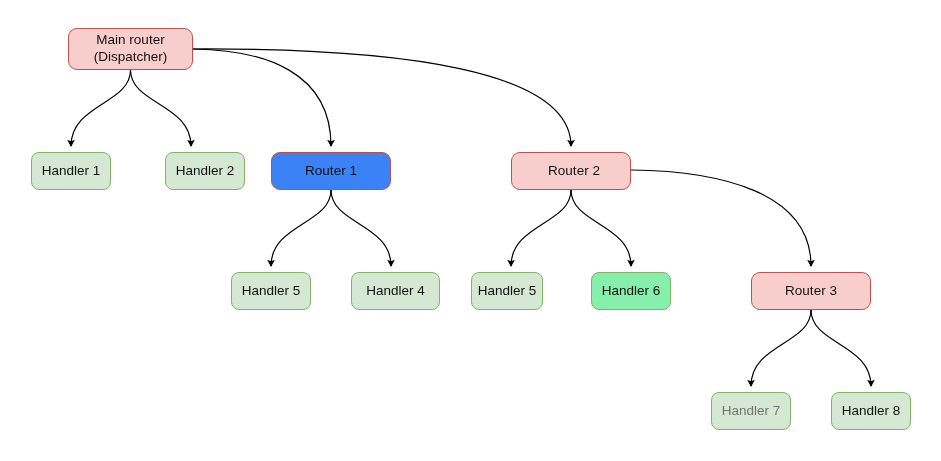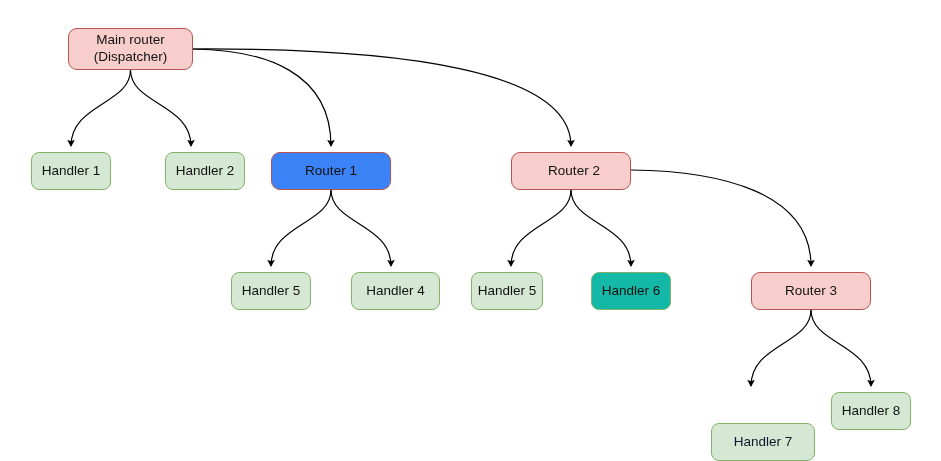--- a/index.html
+++ b/index.html
@@ -77,19 +77,19 @@
   <div id="node-layer">
       <div class="node router" style="left: 68px; top: 28px; width: 125px; height: 42px; background: rgb(248, 206, 204); border-color: rgb(184, 84, 80); color: rgb(17, 17, 17); text-align: center;"><span>Main router
 (Dispatcher)</span></div>
       <div class="node handler" style="left: 31px; top: 152px; width: 80px; height: 38px; background: rgb(213, 232, 212); border-color: rgb(130, 179, 102); color: rgb(17, 17, 17);"><span>Handler 1</span></div>
       <div class="node handler" style="left: 151px; top: 152px; width: 80px; height: 38px; background: rgb(213, 232, 212); border-color: rgb(130, 179, 102); color: rgb(17, 17, 17); margin-left: 14px;"><span>Handler 2</span></div>
       <div class="node router" style="left: 271px; top: 152px; width: 120px; height: 38px; background: #3b82f6; border-color: rgb(184, 84, 80); color: rgb(17, 17, 17);"><span>Router 1</span></div>
       <div class="node router" style="left: 511px; top: 152px; width: 120px; height: 38px; background: rgb(248, 206, 204); border-color: rgb(184, 84, 80); color: rgb(17, 17, 17); padding-left: 6px;"><span>Router 2</span></div>
       <div class="node handler" style="left: 231px; top: 272px; width: 80px; height: 38px; background: rgb(213, 232, 212); border-color: rgb(130, 179, 102); color: rgb(17, 17, 17);"><span>Handler 5</span></div>
       <div class="node handler" style="left: 351px; top: 272px; width: 89px; height: 38px; background: rgb(213, 232, 212); border-color: rgb(130, 179, 102); color: rgb(17, 17, 17);"><span>Handler 4</span></div>
       <div class="node handler" style="left: 471px; top: 272px; width: 72px; height: 38px; background: rgb(213, 232, 212); border-color: rgb(130, 179, 102); color: rgb(17, 17, 17);"><span>Handler 5</span></div>
-      <div class="node handler" style="left: 591px; top: 272px; width: 80px; height: 38px; background: #14b8a6; border-color: rgb(130, 179, 102); color: rgb(17, 17, 17);"><span>Handler 6</span></div>
+      <div class="node handler" style="left: 591px; top: 272px; width: 80px; height: 38px; background: #86efac; border-color: rgb(130, 179, 102); color: rgb(17, 17, 17);"><span>Handler 6</span></div>
       <div class="node router" style="left: 751px; top: 272px; width: 120px; height: 38px; background: rgb(248, 206, 204); border-color: rgb(184, 84, 80); color: rgb(17, 17, 17);"><span>Router 3</span></div>
-      <div class="node handler" style="left: 711px; top: 392px; width: 104px; height: 38px; background: rgb(213, 232, 212); border-color: rgb(130, 179, 102); color: #0f172a; margin-top: 31px;"><span>Handler 7</span></div>
+      <div class="node handler" style="left: 711px; top: 392px; width: 80px; height: 38px; background: rgb(213, 232, 212); border-color: rgb(130, 179, 102); color: #737373;"><span>Handler 7</span></div>
       <div class="node handler" style="left: 831px; top: 392px; width: 80px; height: 38px; background: rgb(213, 232, 212); border-color: rgb(130, 179, 102); color: rgb(17, 17, 17); text-align: center;"><span>Handler 8</span></div>
     </div>
 
 </div>
 
 </body></html>

